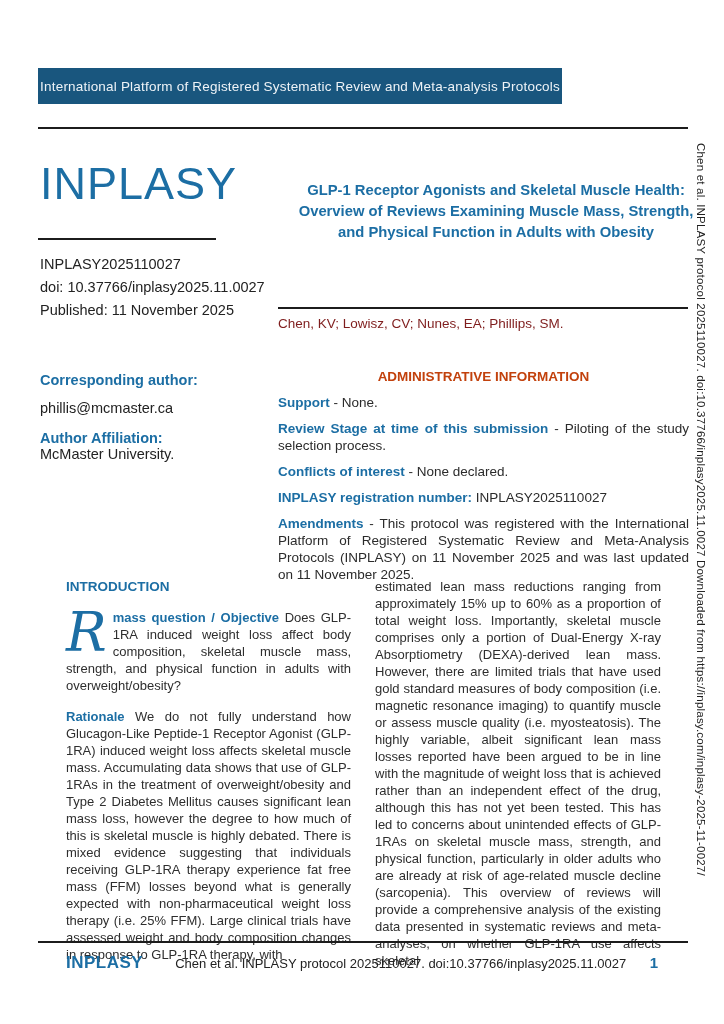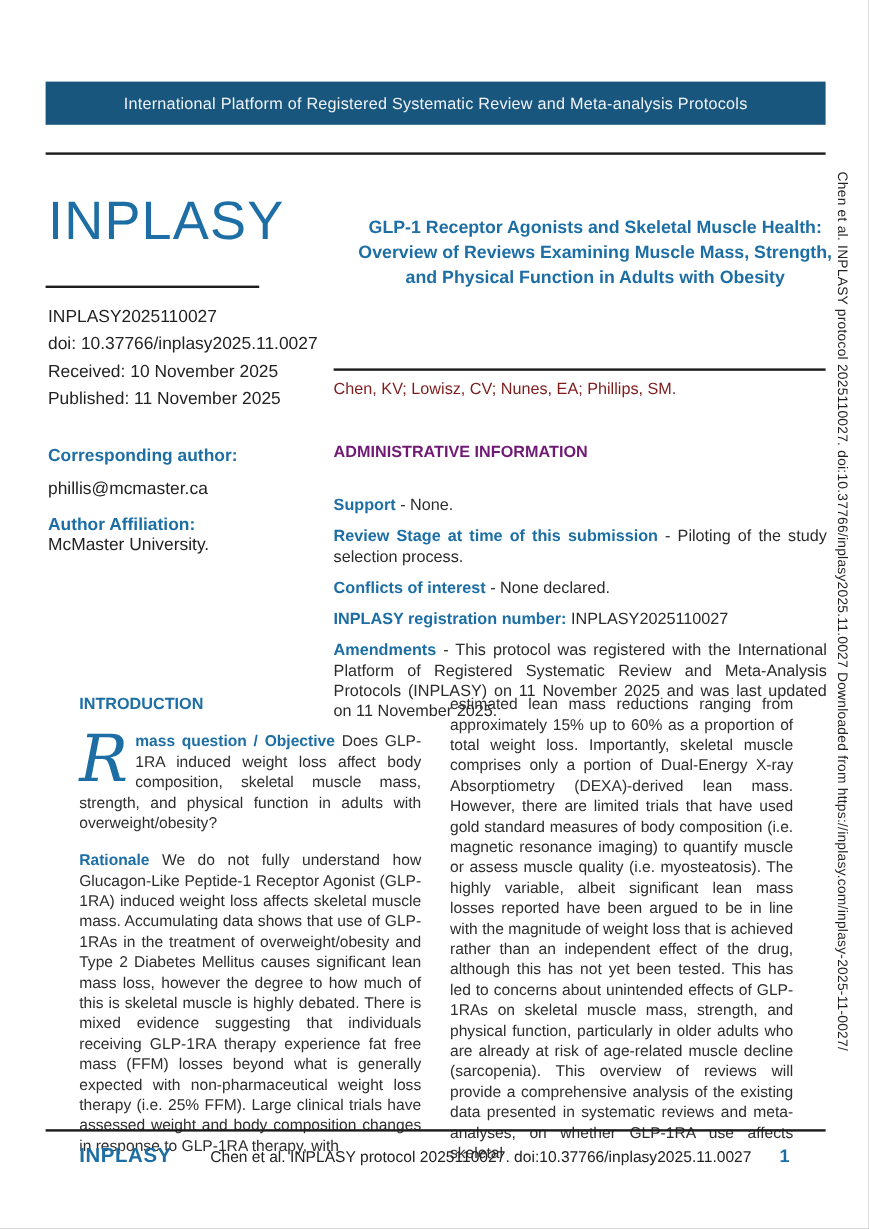--- a/index.html
+++ b/index.html
@@ -7,21 +7,21 @@
   .page {
     position:relative;
     width:724px; height:1024px;
     margin:0 auto;
     background:#ffffff;
     font-family:"Liberation Sans", sans-serif;
     color:#2b2b2b;
     overflow:hidden;
   }
   .banner {
-    position:absolute; left:38px; top:68px; width:650px; height:36px;
+    position:absolute; left:38px; top:68px; width:524px; height:36px;
     background:#19567e;
     display:flex; align-items:center; justify-content:center;
     color:#eef3f7; font-size:13.5px; letter-spacing:0.2px;
   }
   .rule { position:absolute; background:#1c1c1c; height:2px; }
   .rule-top    { left:38px; top:127px; width:650px; }
   .rule-logo   { left:38px; top:238px; width:178px; }
   .rule-auth   { left:278px; top:307px; width:410px; }
   .rule-footer { left:38px; top:941px; width:650px; }
 
@@ -38,21 +38,21 @@
   .contact-block .gap-sm { height:12px; }
   .contact-block .gap-md { height:14px; }
 
   .title {
     position:absolute; left:289px; top:180px; width:414px;
     font-size:14.8px; font-weight:bold; color:#1c6ea4; line-height:21px;text-align:center;
   }
   .authors { position:absolute; left:278px; top:316px; width:410px; font-size:13.5px; color:#7f1d1d; }
 
   .admin { position:absolute; left:278px; top:368px; width:411px; font-size:13.5px; line-height:17px; color:#2b2b2b; }
-  .admin h3 { font-size:13.5px; color:#701a75; margin-bottom:27px; }
+  .admin h3 { font-size:13.5px; color:#c2410c; margin-bottom:9px;text-align:center; }
   .admin p { margin-bottom:9px; text-align:justify; }
 
   .col { position:absolute; font-size:13px; line-height:17px; color:#2e2e2e; text-align:justify; }
   .col-left  { left:66px;  top:578px; width:285px; }
   .col-right { left:375px; top:578px; width:286px; }
   .col h3 { font-size:13.5px; color:#1c6ea4; text-align:left; margin-bottom:14px; }
   .col p  { margin-bottom:14px; }
   .dropcap {
     float:left;
     font-family:"DejaVu Serif", serif; font-style:italic;
@@ -82,21 +82,20 @@
   </div>
 
   <div class="rule rule-top"></div>
 
   <div class="logo">INPLASY</div>
   <div class="rule rule-logo"></div>
 
   <div class="meta-block">
     <div>INPLASY2025110027</div>
     <div>doi: 10.37766/inplasy2025.11.0027</div>
-    <div>Received: 10 November 2025</div>
     <div class="pub">Published: 11 November 2025</div>
   </div>
 
   <div class="contact-block">
     <div class="blue-bold">Corresponding author:</div>
     <div class="gap-sm"></div>
     <div>phillis@mcmaster.ca</div>
     <div class="gap-md"></div>
     <div class="blue-bold">Author Affiliation:</div>
     <div>McMaster University.</div>

